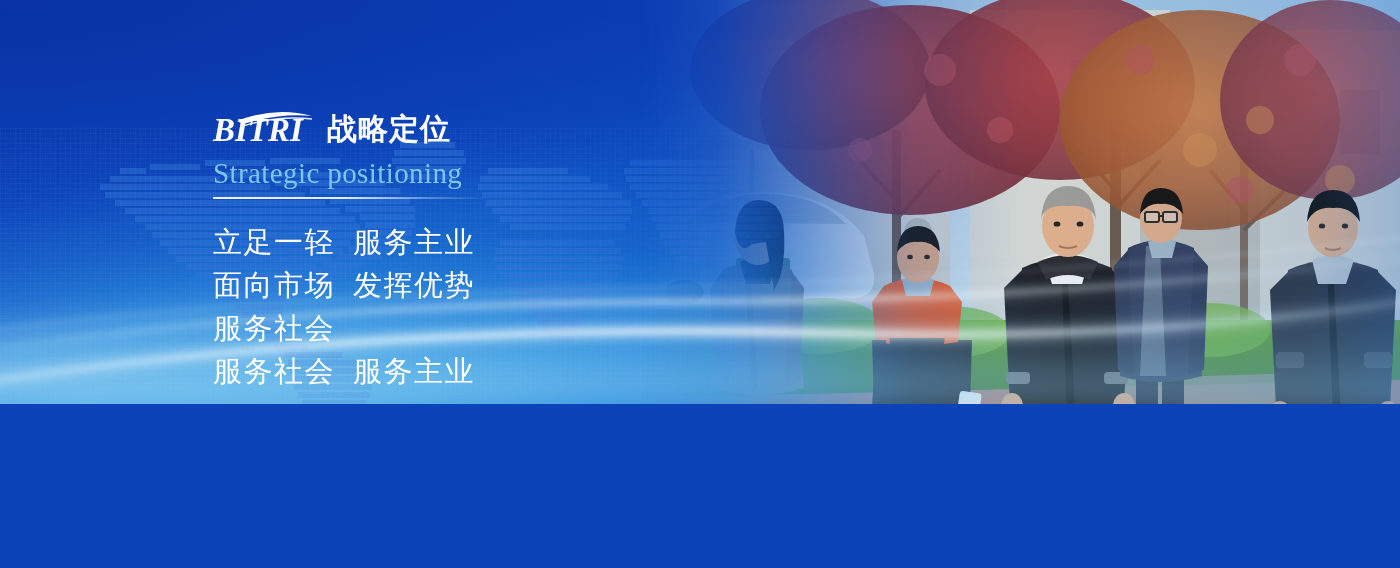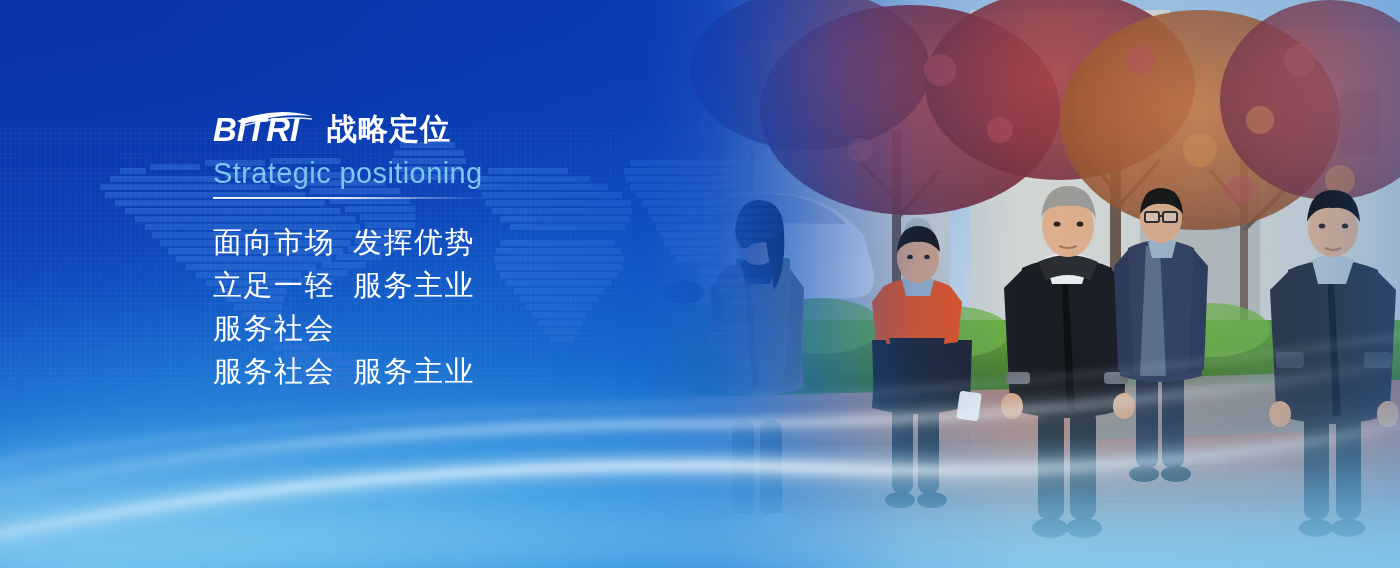--- a/index.html
+++ b/index.html
@@ -3,23 +3,23 @@
 <meta charset="utf-8">
 <style>
   html, body {
     margin: 0;
     padding: 0;
     background: #0c43b8;
   }
   #banner {
     position: relative;
     width: 1400px;
-    height: 568px;
+    height: 404px;
     overflow: hidden;
-    font-family: Liberation Sans, sans-serif;
+    font-family: Liberation Serif, serif;
     background: #7f1d1d;
     user-select: none;
   }
 
   
   .bg-base {
     position: absolute;
     inset: 0;
     background:
       radial-gradient(130% 100% at 6% 100%, #63bdee 0%, #49a8e6 14%, #2a8ddd 28%, #1668cd 48%, #0d4dc0 70%, #0b3fb5 100%);
@@ -566,26 +566,26 @@
       </div>
       <div class="title-cn">战略定位</div>
     </div>
 
     <div class="subtitle-en">Strategic positioning</div>
 
     <div class="rule"></div>
 
     <div class="slogans">
       <div class="slogan-line">
+        <span class="slogan-a">立足一轻</span>
+        <span class="slogan-b">服务主业</span>
+      </div>
+      <div class="slogan-line">
         <span class="slogan-a">面向市场</span>
         <span class="slogan-b">发挥优势</span>
-      </div>
-      <div class="slogan-line">
-        <span class="slogan-a">立足一轻</span>
-        <span class="slogan-b">服务主业</span>
       </div>
       <div class="slogan-line gapped">
         <span class="slogan-a">服务社会</span>
       </div>
       <div class="slogan-line gapped">
         <span class="slogan-a">服务社会</span>
         <span class="slogan-b">服务主业</span>
       </div>
     </div>
   </div>

